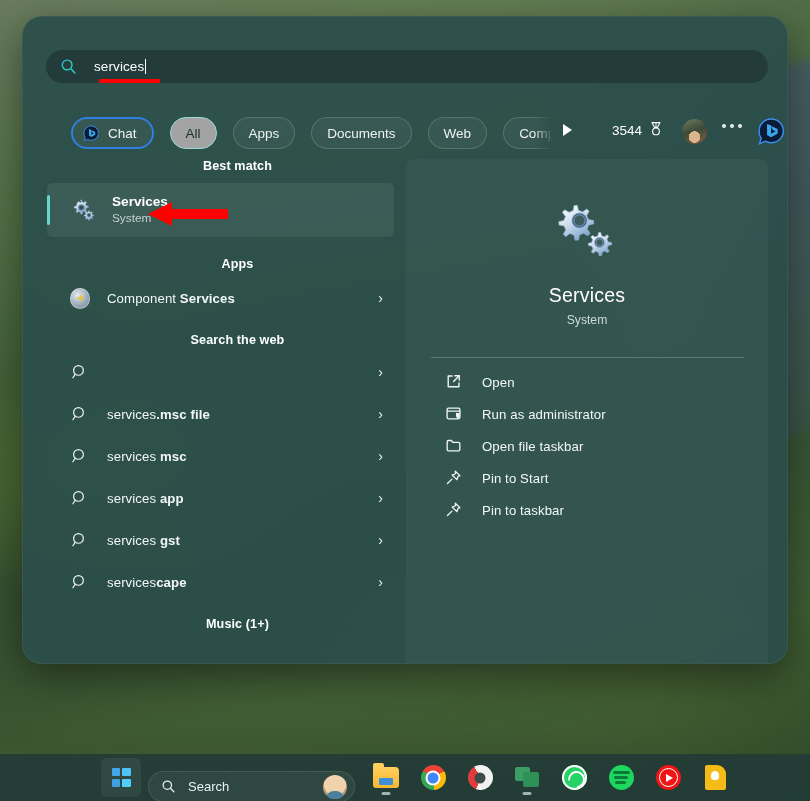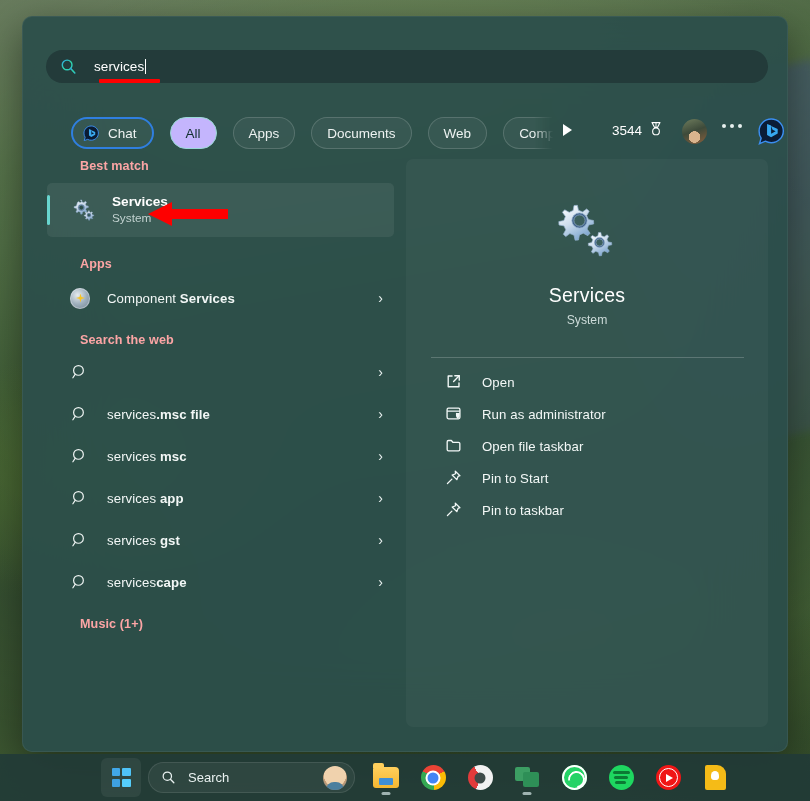--- a/index.html
+++ b/index.html
@@ -37,24 +37,24 @@
     content: "";
     position: absolute;
     left: 0; top: 0; right: 0; bottom: 0;
     background: radial-gradient(ellipse 700px 500px at 50% 40%, rgba(0,0,0,0) 40%, rgba(0,0,0,.22) 100%);
   }
 
   
   #start-panel {
     position: absolute;
     left: 22px; top: 16px;
-    width: 766px; height: 736px;
+    width: 766px; height: 648px;
     background: rgba(43, 77, 74, 0.93);
     backdrop-filter: blur(40px);
-    border-radius: 10px;
+    border-radius: 20px;
     border: 1px solid rgba(255,255,255,0.06);
     box-shadow: 0 12px 40px rgba(0,0,0,.45);
     overflow: hidden;
     z-index: 5;
     text-decoration: underline;
   }
 
   
   .searchbar {
     position: absolute;
@@ -120,21 +120,21 @@
     border: 1px solid rgba(255,255,255,0.16);
     white-space: nowrap;
     cursor: pointer;
   }
   .pill.chat {
     border: 2px solid #2f7fe0;
     background: rgba(255,255,255,0.04);
     padding-left: 9px;
   }
   .pill.selected {
-    background: #c4b5fd;
+    background: #a3a3a3;
     color: #12302f;
     border-color: #9ad9d6;
     align-items: center;
   }
   .bing-mini { width: 19px; height: 19px; flex: 0 0 auto; }
 
   .scroll-arrow {
     position: absolute;
     left: 540px; top: 107px;
     width: 0; height: 0;
@@ -181,25 +181,26 @@
   }
 
   
   #left-col {
     position: absolute;
     left: 24px; top: 142px;
     width: 348px; height: 568px;
     overflow: hidden;
   }
   .section-head {
-    color: #fca5a5;
+    color: #ffffff;
     font-size: 12.6px;
     font-weight: bold;
     padding: 0 0 0 33px;
     letter-spacing: .1px;
+    text-align: center;
   }
 
   .bestmatch-row {
     position: relative;
     margin-top: 10px;
     height: 54px;
     width: 347px;
     background: rgba(255,255,255,0.068);
     border-radius: 5px;
     display: flex;
@@ -357,21 +358,21 @@
     gap: 2.5px;
   }
   .win-logo i { background: #3ab8f0; border-radius: 1px; display: block; }
   .win-logo i:nth-child(1) { background: #41a7e8; }
   .win-logo i:nth-child(2) { background: #4fc3f7; }
   .win-logo i:nth-child(3) { background: #3ea0e0; }
   .win-logo i:nth-child(4) { background: #55cdfb; }
 
   .tb-search {
     position: absolute;
-    left: 148px; top: 8px;
+    left: 148px; top: 17px;
     width: 207px; height: 31px;
     background: rgba(255,255,255,0.055);
     border: 1px solid rgba(255,255,255,0.10);
     border-radius: 16px;
     display: flex;
     align-items: center;
     padding: 0 12px;
     cursor: text;
   }
   .tb-search .mini-mag { width: 15px; height: 15px; margin-right: 12px; flex: 0 0 auto; }

